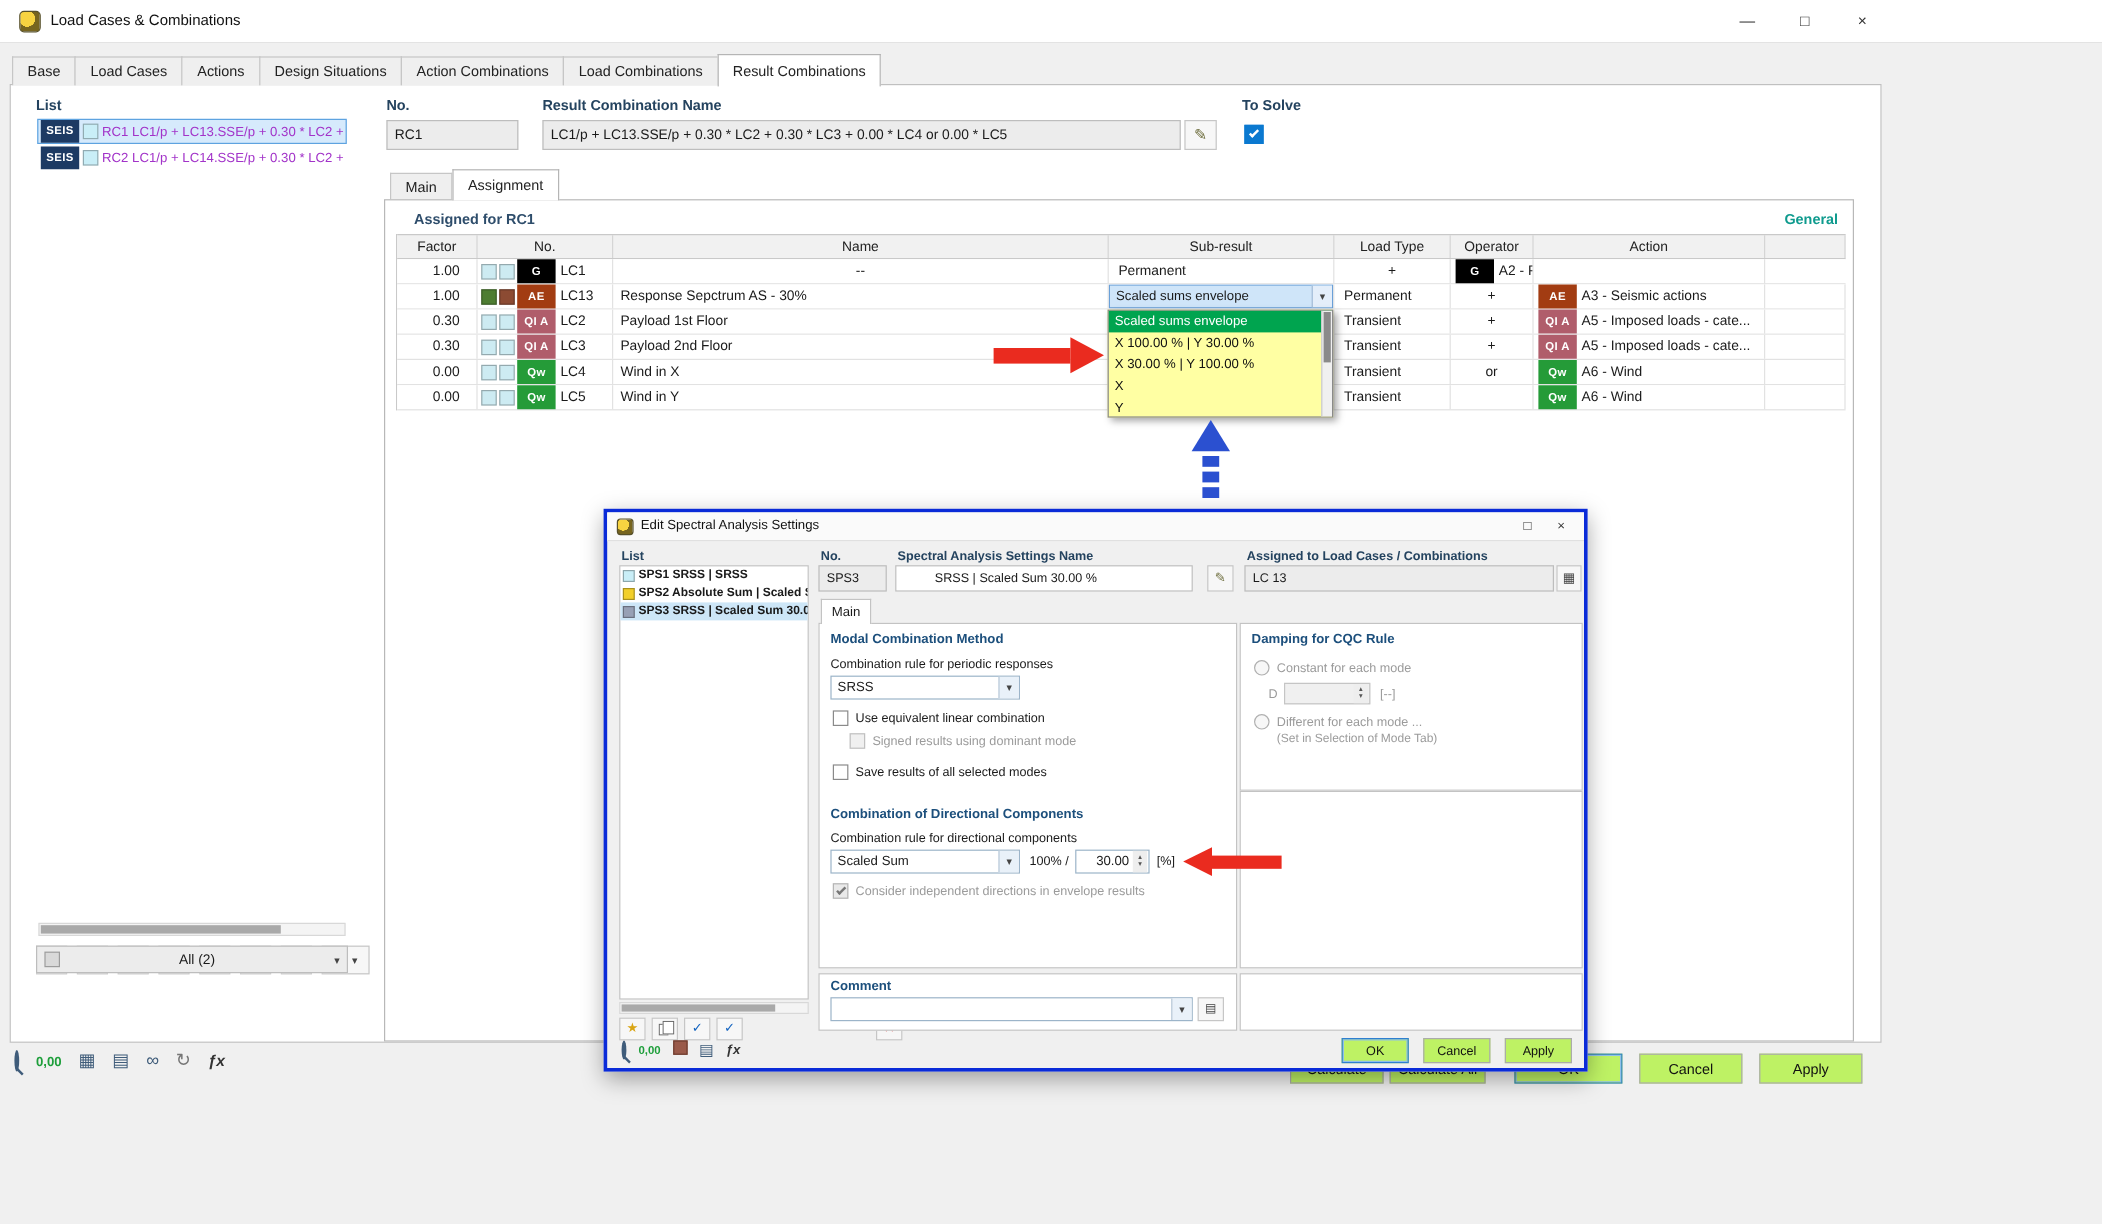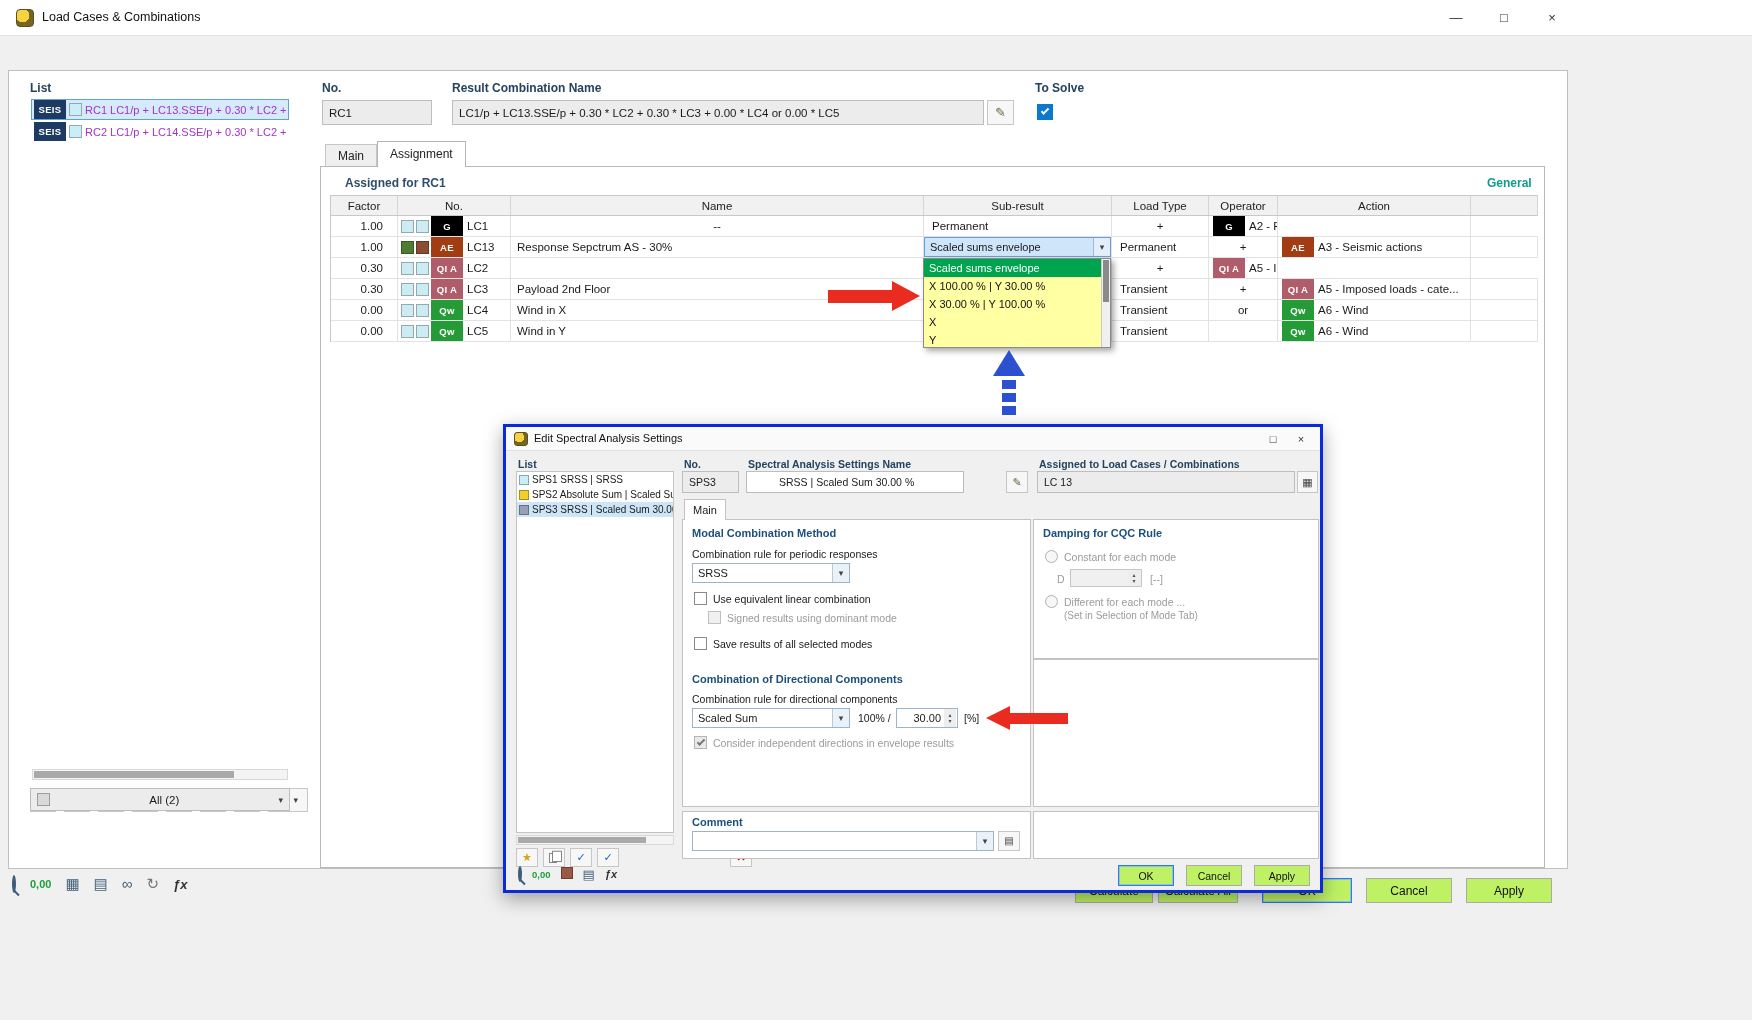--- a/index.html
+++ b/index.html
@@ -124,20 +124,29 @@
         <span>—</span>
       </div>
     <div class="win-ctrl" style="left:1480px;">
         <span>□</span>
       </div>
     <div class="win-ctrl" style="left:1528px;">
         <span>×</span>
       </div>
   </div>
 
+  <div class="tabbar">
+    <div class="tab">Base</div>
+    <div class="tab">Load Cases</div>
+    <div class="tab">Actions</div>
+    <div class="tab">Design Situations</div>
+    <div class="tab">Action Combinations</div>
+    <div class="tab">Load Combinations</div>
+    <div class="tab active">Result Combinations</div>
+  </div>
 
   <div class="content"></div>
 
   <span class="abs lbl" style="left:30px;top:81px;">List</span>
 
   <div class="mlist-item selected" style="top:99px;">
     <span class="badge" style="background-color: rgb(29, 58, 99);">SEIS</span>
     <span class="swatch" style="background-color: rgb(201, 238, 247);"></span>
     <span class="mlist-text" style="color: rgb(162, 51, 201);">RC1  LC1/p + LC13.SSE/p + 0.30 * LC2 +</span>
   </div>
@@ -285,20 +294,23 @@
     <div class="trow">
       <div class="c-factor">
           <span>0.30</span>
         </div>
       <div class="c-no">
         <span class="swatch" style="background-color: rgb(205, 235, 242);"></span>
         <span class="swatch" style="background-color: rgb(205, 235, 242);"></span>
         <span class="badge" style="background-color: rgb(176, 93, 107);">QI A</span>
         <span class="lc-label">LC2</span>
       </div>
+      <div class="c-name">
+          <span>Payload 1st Floor</span>
+        </div>
       <div class="c-sub"></div>
       <div class="c-lt">
           <span>Transient</span>
         </div>
       <div class="c-op">
           <span>+</span>
         </div>
       <div class="c-act">
         <span class="badge" style="background-color: rgb(176, 93, 107);">QI A</span>
         <span>A5 - Imposed loads - cate...</span>
@@ -417,21 +429,21 @@
       <span class="dlg-title">Edit Spectral Analysis Settings</span>
       <div class="dlg-ctrl" style="right:34px;">
           <span>□</span>
         </div>
       <div class="dlg-ctrl" style="right:6px;">
           <span>×</span>
         </div>
     </div>
 
     <span class="abs lbl-sm" style="left:12px;top:31px;">List</span>
-    <div class="dlg-box" style="left:10px;top:44px;width:158px;height:362px;">
+    <div class="dlg-box" style="left:10px;top:44px;width:158px;height:362px;font-weight:bold;">
       <div class="dlist-item">
         <span class="dswatch" style="background-color: rgb(201, 238, 247);"></span>
         <span>SPS1  SRSS | SRSS</span>
       </div>
       <div class="dlist-item">
         <span class="dswatch" style="background-color: rgb(242, 207, 42);"></span>
         <span>SPS2  Absolute Sum | Scaled Sum 30.0</span>
       </div>
       <div class="dlist-item selected">
         <span class="dswatch" style="background-color: rgb(151, 160, 181);"></span>
@@ -459,21 +471,21 @@
           <span class="icon-glyph" style="font-size:11px;color:#d01111;font-weight:bold;">✕</span>
         </div>
     </div>
 
     <span class="abs lbl-sm" style="left:178px;top:31px;">No.</span>
     <div class="field" style="position:absolute;left:176px;top:44px;width:57px;height:22px;font-size:10.5px;">
       <span>SPS3</span>
     </div>
 
     <span class="abs lbl-sm" style="left:242px;top:31px;">Spectral Analysis Settings Name</span>
-    <div class="field white" style="position:absolute;left:240px;top:44px;width:218px;height:22px;font-size:10.5px;padding-left:32px;">
+    <div class="field white" style="position:absolute;left:240px;top:44px;width:248px;height:22px;font-size:10.5px;padding-left:32px;">
       <span>SRSS | Scaled Sum 30.00 %</span>
     </div>
     <div class="tbtn" style="position:absolute;left:500px;top:44px;width:22px;height:22px;">
       <span class="icon-glyph" style="font-size:11px;color:#6b6b3a;">✎</span>
     </div>
 
     <span class="abs lbl-sm" style="left:533px;top:31px;">Assigned to Load Cases / Combinations</span>
     <div class="field" style="position:absolute;left:531px;top:44px;width:258px;height:22px;font-size:10.5px;">
       <span>LC 13</span>
     </div>

